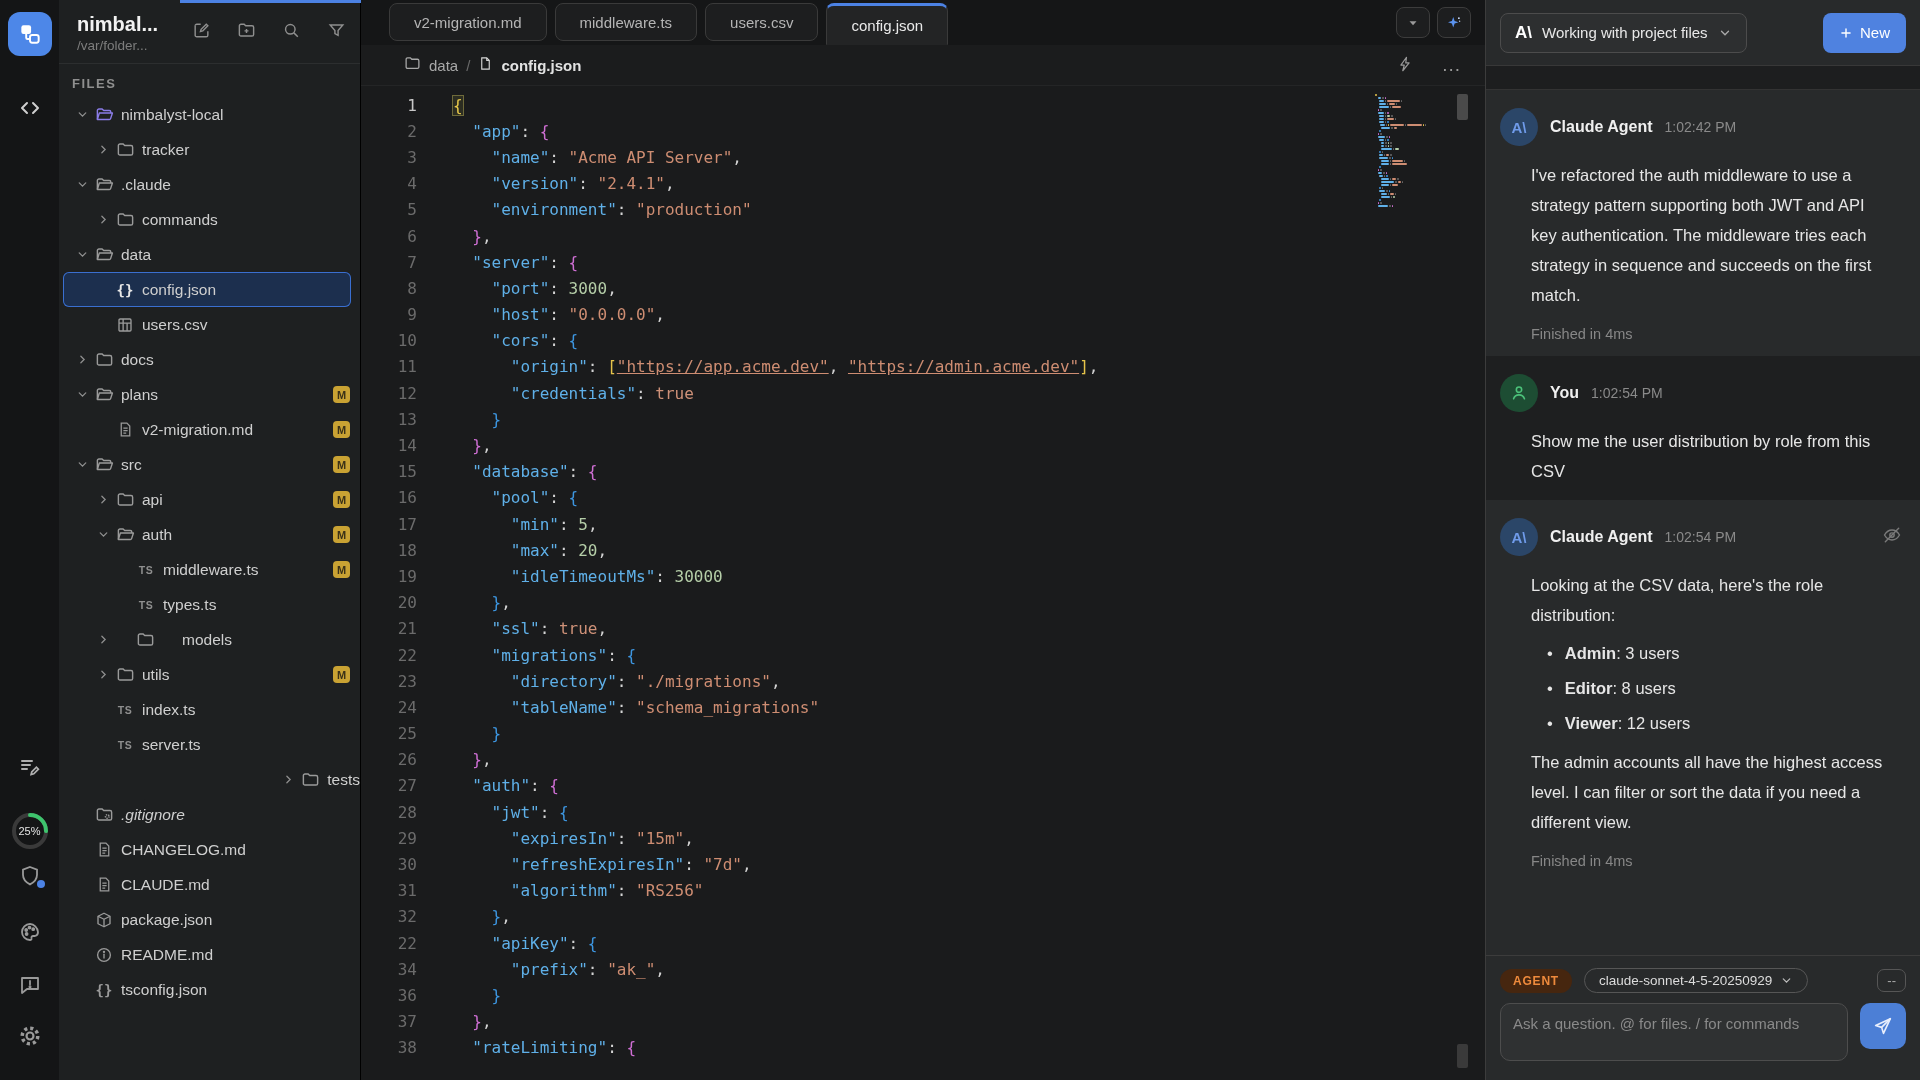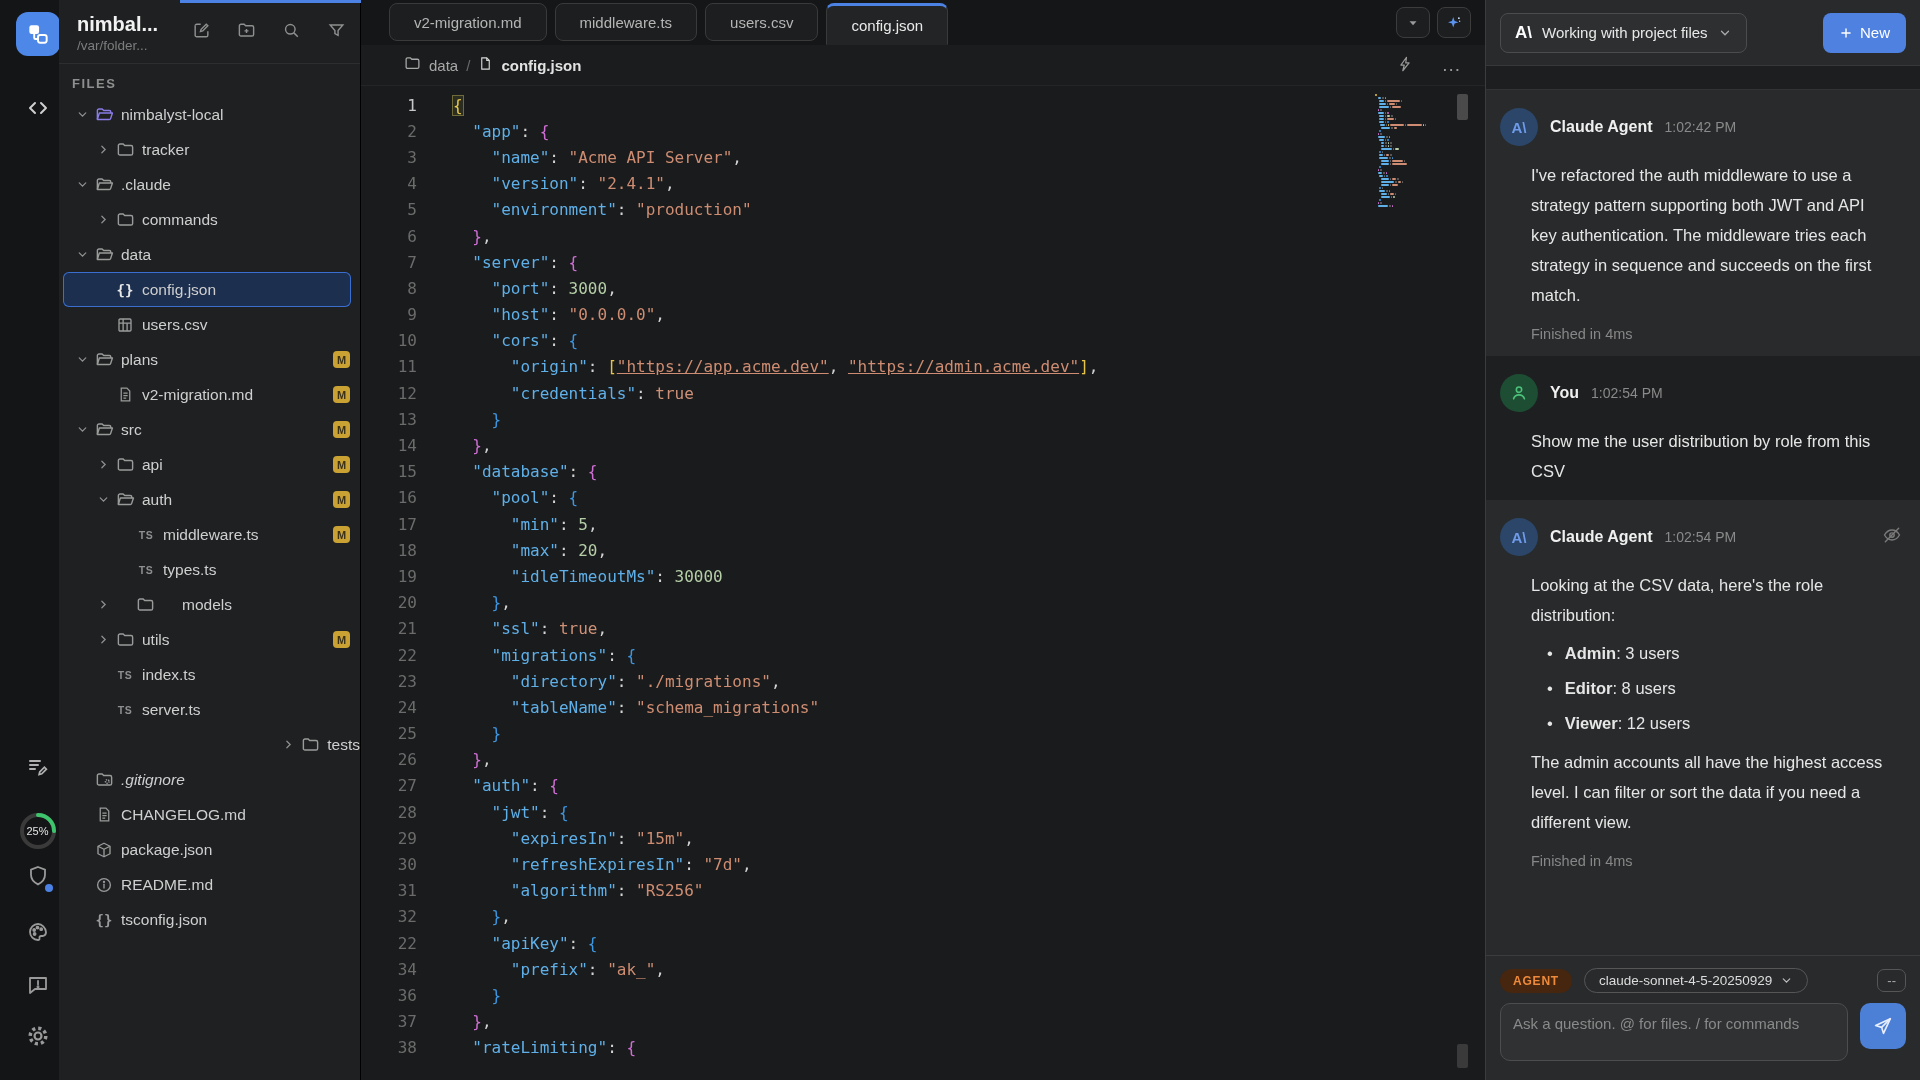--- a/index.html
+++ b/index.html
@@ -2,21 +2,21 @@
 <html><head>
 <meta charset="utf-8">
 <style>
   * { margin:0; padding:0; box-sizing:border-box; }
   html,body { width:1920px; height:1080px; overflow:hidden; background:#141414;
               font-family:"Liberation Sans","DejaVu Sans",sans-serif; }
   #app { position:relative; width:1920px; height:1080px; display:flex; }
 
   
   #rail { position:relative; width:59px; height:100%; background:#141516; flex:0 0 59px; }
-  .rail-btn { position:absolute; left:8px; width:59px; display:flex; justify-content:center; align-items:flex-start; color:#9a9a9a; }
+  .rail-btn { position:absolute; left:0; width:59px; display:flex; justify-content:center; align-items:flex-end; color:#9a9a9a; }
   .rail-btn svg { display:block; }
   #logo { top:12px; }
   #logo .logo-box { width:44px; height:44px; background:#4d87e8; border-radius:12px; display:flex; align-items:center; justify-content:center; }
   #code-toggle { top:96px; }
   #compose-btn { top:755px; }
   #usage-ring { top:808px; }
   .ring-wrap { position:relative; width:46px; height:46px; }
   .ring-wrap svg { position:absolute; inset:0; }
   .ring-label { position:absolute; inset:0; display:flex; align-items:center; justify-content:center; color:#e3e3e3; font-size:11px; }
   #shield-btn { top:864px; }
@@ -298,20 +298,33 @@
             <svg width="18" height="18" viewBox="0 0 24 24" fill="none" stroke="currentColor" stroke-width="1.8">
               <rect x="4" y="4" width="16" height="16" rx="1.5"></rect>
               <path d="M4 9.5h16M9.5 4v16M14.8 9.5V20"></path>
             </svg>
           </span>
           <span>users.csv</span>
         </div>
         <div class="tree-row" style="padding-left: 12px;">
           <span class="chev">
             <svg width="13" height="13" viewBox="0 0 24 24" fill="none" stroke="currentColor" stroke-width="2.4" stroke-linecap="round">
+              <polyline points="9 6 15 12 9 18"></polyline>
+            </svg>
+          </span>
+          <span class="ficon">
+            <svg width="19" height="19" viewBox="0 0 24 24" fill="none" stroke="currentColor" stroke-width="1.8">
+              <path d="M3 7a2 2 0 0 1 2-2h4l2 2h8a2 2 0 0 1 2 2v8a2 2 0 0 1-2 2H5a2 2 0 0 1-2-2z"></path>
+            </svg>
+          </span>
+          <span>docs</span>
+        </div>
+        <div class="tree-row" style="padding-left: 12px;">
+          <span class="chev">
+            <svg width="13" height="13" viewBox="0 0 24 24" fill="none" stroke="currentColor" stroke-width="2.4" stroke-linecap="round">
               <polyline points="6 9 12 15 18 9"></polyline>
             </svg>
           </span>
           <span class="ficon">
             <svg width="19" height="19" viewBox="0 0 24 24" fill="none" stroke="currentColor" stroke-width="1.8" stroke-linejoin="round">
               <path d="M3 18V7a2 2 0 0 1 2-2h4l2 2h7a2 2 0 0 1 2 2v1"></path>
               <path d="M3 18l2.5-8H22l-2.3 7.2a1.6 1.6 0 0 1-1.5 1.1H3z"></path>
             </svg>
           </span>
           <span>plans</span>
@@ -453,20 +466,30 @@
         </div>
         <div class="tree-row" style="padding-left: 12px;">
           <span class="chev"></span>
           <span class="ficon">
             <svg width="17" height="17" viewBox="0 0 24 24" fill="none" stroke="currentColor" stroke-width="1.8">
               <path d="M6 3h8l4 4v14H6z"></path>
               <path d="M9 10h6M9 13.5h6M9 17h4"></path>
             </svg>
           </span>
           <span>CHANGELOG.md</span>
+        </div>
+        <div class="tree-row" style="padding-left: 12px;">
+          <span class="chev"></span>
+          <span class="ficon">
+            <svg width="17" height="17" viewBox="0 0 24 24" fill="none" stroke="currentColor" stroke-width="1.8">
+              <path d="M6 3h8l4 4v14H6z"></path>
+              <path d="M9 10h6M9 13.5h6M9 17h4"></path>
+            </svg>
+          </span>
+          <span>CLAUDE.md</span>
         </div>
         <div class="tree-row" style="padding-left: 12px;">
           <span class="chev"></span>
           <span class="ficon">
             <svg width="18" height="18" viewBox="0 0 24 24" fill="none" stroke="currentColor" stroke-width="1.8" stroke-linejoin="round">
               <path d="M12 3l8 4v10l-8 4-8-4V7z"></path>
               <path d="M4 7l8 4 8-4M12 11v10"></path>
             </svg>
           </span>
           <span>package.json</span>

